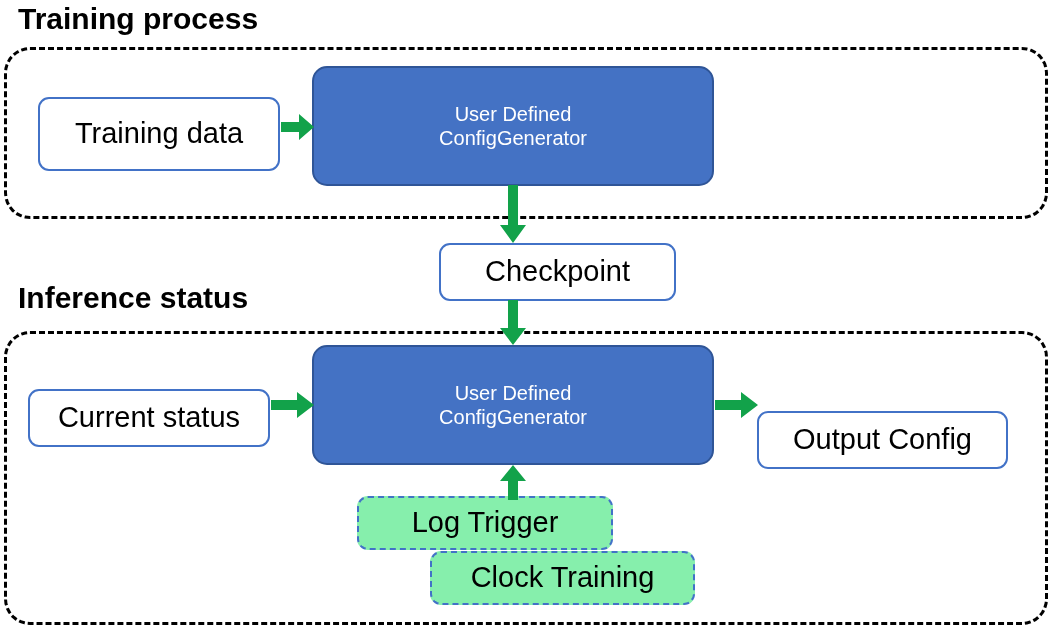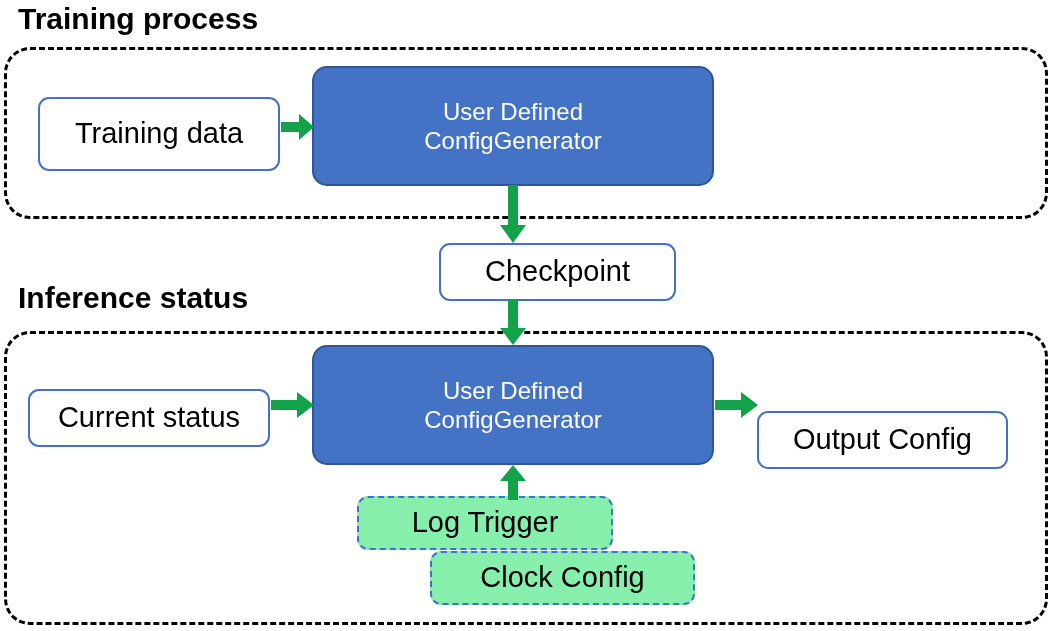--- a/index.html
+++ b/index.html
@@ -69,21 +69,21 @@
     white-space: nowrap;
   }
 
   
   .node-box.filled {
     background: #4472C4;
     border: 2px solid #2F5597;
     border-radius: 15px;
     color: #ffffff;
     flex-direction: column;
-    font-size: 24px;
+    font-size: 20px;
     line-height: 1.22;
   }
   .node-box.filled .line {
     display: block;
     text-align: center;
   }
 
   
   .node-box.dashed-blue {
     background: #86efac;
@@ -141,21 +141,21 @@
 
   <div class="node-box filled" id="box-infer-generator">
     <span class="line">User Defined</span>
     <span class="line">ConfigGenerator</span>
   </div>
 
   <div class="node-box" id="box-output-config">Output Config</div>
 
   <div class="node-box dashed-blue" id="box-log-trigger">Log Trigger</div>
 
-  <div class="node-box dashed-blue" id="box-clock-trigger">Clock Config</div>
+  <div class="node-box dashed-blue" id="box-clock-trigger">Clock Training</div>
 
   <div class="arrow" id="arrow-training-data-to-generator">
     <svg width="34" height="30" viewBox="0 0 34 30" aria-hidden="true">
       <path d="M0 10 L18 10 L18 2 L33 15 L18 28 L18 20 L0 20 Z" fill="#12A24A"></path>
     </svg>
   </div>
 
   <div class="arrow" id="arrow-generator-to-checkpoint">
     <svg width="30" height="60" viewBox="0 0 30 60" aria-hidden="true">
       <path d="M10 0 L20 0 L20 40 L28 40 L15 58 L2 40 L10 40 Z" fill="#12A24A"></path>

